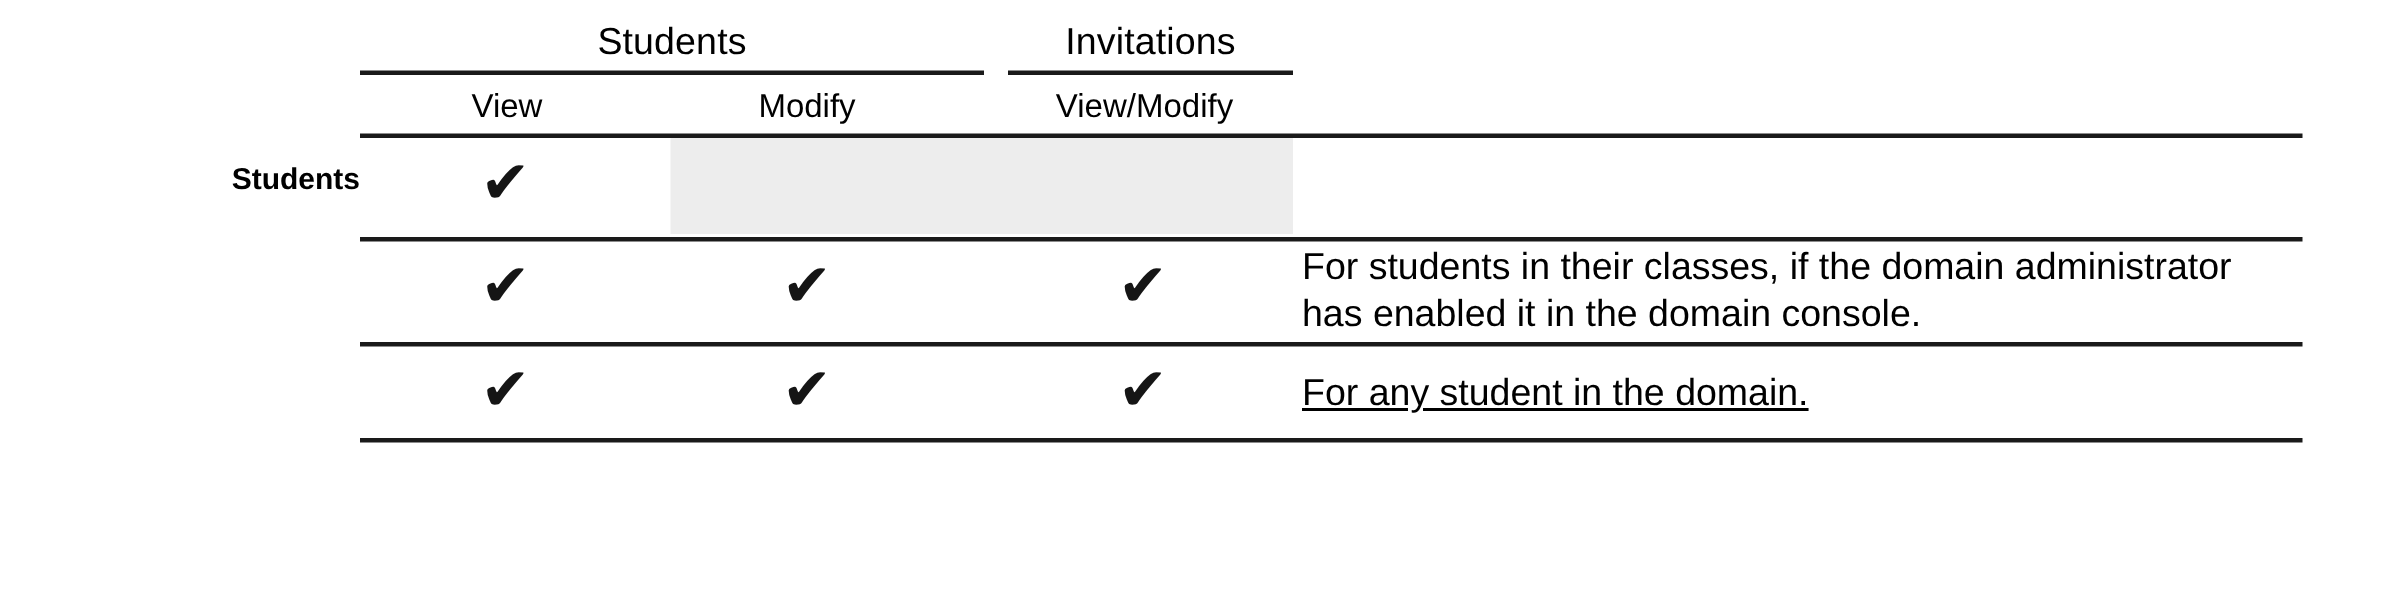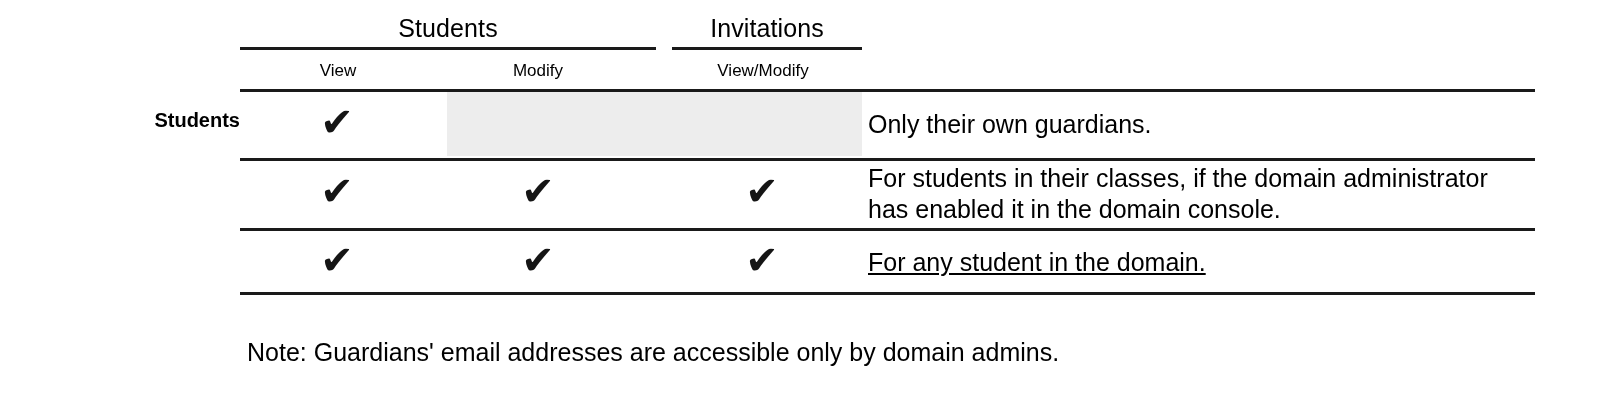--- a/index.html
+++ b/index.html
@@ -46,21 +46,21 @@
   .group-rule-guardians   { left: 240px; width: 416px; top: 47px; }
   .group-rule-invitations { left: 672px; width: 190px; top: 47px; }
 
   
   .col-header {
     position: absolute;
     top: 55px;
     height: 32px;
     line-height: 32px;
     text-align: center;
-    font-size: 17px;
+    font-size: 22px;
     white-space: nowrap;
   }
   .col-view        { left: 240px; width: 196px; }
   .col-modify      { left: 440px; width: 196px; }
   .col-viewmodify  { left: 664px; width: 198px; }
 
   
   .rule-top        { left: 240px; width: 1295px; top: 89px; }
   .rule-r1         { left: 240px; width: 1295px; top: 158px; }
   .rule-r2         { left: 240px; width: 1295px; top: 228px; }
@@ -149,34 +149,30 @@
   <div class="rule rule-top"></div>
   <div class="rule rule-r1"></div>
   <div class="rule rule-r2"></div>
   <div class="rule rule-bottom"></div>
 
   <div class="shade-cell"></div>
 
   <div class="row-label row-label-0">Students</div>
   <div class="check-cell check-col-0 check-row-0">✔</div>
 
-  <div class="desc-cell desc-row-0">
-    <span class="desc-line">Only their own guardians.</span>
-  </div>
 
   <div class="check-cell check-col-0 check-row-1">✔</div>
   <div class="check-cell check-col-1 check-row-1">✔</div>
   <div class="check-cell check-col-2 check-row-1">✔</div>
   <div class="desc-cell desc-row-1">
     <span class="desc-line">For students in their classes, if the domain administrator</span>
     <span class="desc-line">has enabled it in the domain console.</span>
   </div>
 
   <div class="check-cell check-col-0 check-row-2">✔</div>
   <div class="check-cell check-col-1 check-row-2">✔</div>
   <div class="check-cell check-col-2 check-row-2">✔</div>
   <div class="desc-cell desc-row-2">
     <span class="desc-line">For any student in the domain.</span>
   </div>
 
-  <div class="footnote">Note: Guardians' email addresses are accessible only by domain admins.</div>
 
 </div>
 
 </body></html>

